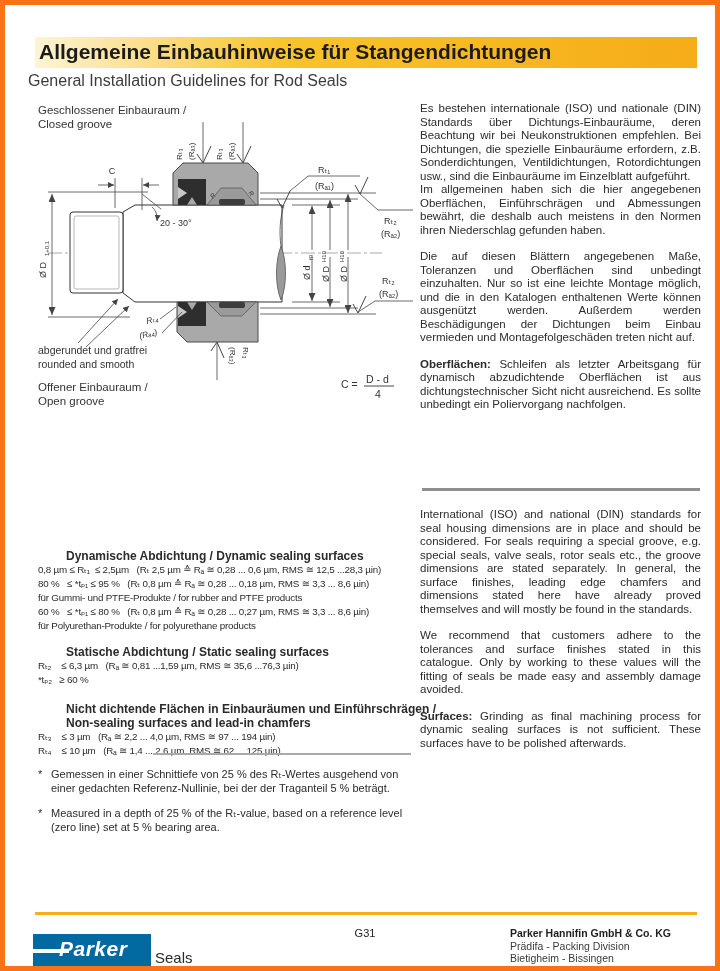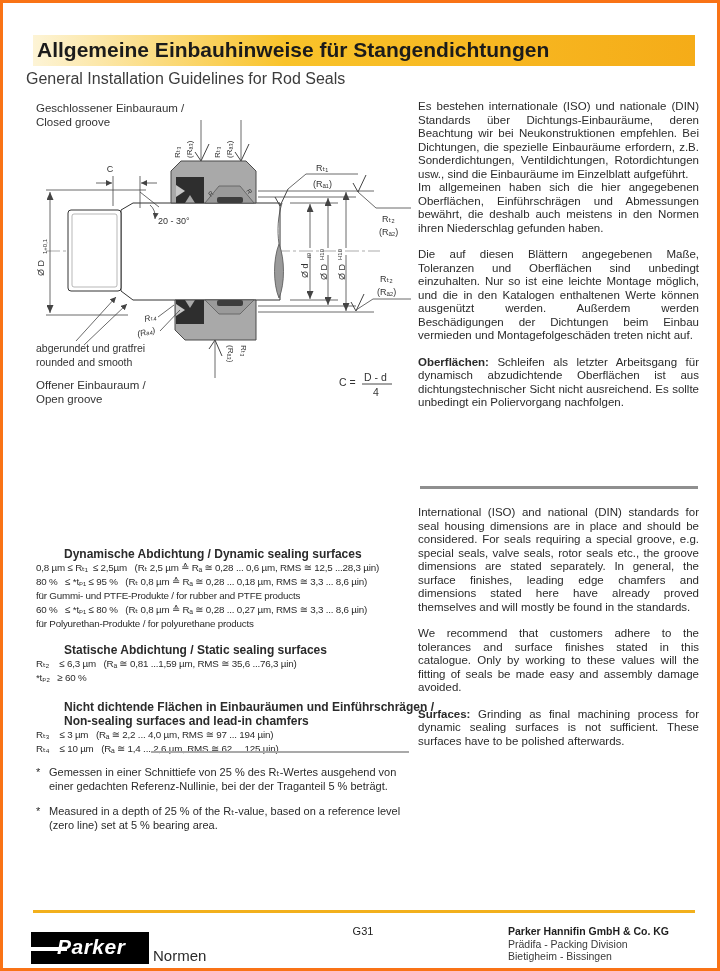--- a/index.html
+++ b/index.html
@@ -1,39 +1,39 @@
 <!DOCTYPE html>
 <html><head>
 <meta charset="utf-8">
 <style>
   html,body{margin:0;padding:0;background:#e9e9e9;}
   .page{position:relative;width:720px;height:971px;background:#ffffff;margin:0 auto;
         font-family:"Liberation Sans","DejaVu Sans",sans-serif;color:#222;
-        border:3px solid #f97316;box-sizing:border-box;overflow:hidden;}
+        border:5px solid #f97316;box-sizing:border-box;overflow:hidden;}
   .header-bar{position:absolute;left:30px;top:32px;width:662px;height:31px;
         background:linear-gradient(90deg,#fdf4d6 0%,#f9c32a 38%,#f5ac18 100%);}
   .title{position:absolute;left:34px;top:35px;font-size:21px;font-weight:bold;color:#1b1b1b;}
   .subtitle{position:absolute;left:23px;top:67px;font-size:16px;color:#3c3c3c;}
 
   .right-col{position:absolute;left:415px;width:281px;font-size:11.5px;line-height:13.5px;
         text-align:justify;color:#2b2b2b;}
   .right-col p{margin:0;}
   .right-col p.gap{margin-top:13px;}
   .col-divider{position:absolute;left:417px;top:483px;width:278px;height:3px;background:#8f8f8f;}
 
   .specs{position:absolute;left:33px;width:380px;color:#2b2b2b;}
   .spec-title{font-weight:bold;font-size:12px;line-height:14px;white-space:pre;margin-left:28px;}
   .spec-line{font-size:9.8px;line-height:14px;letter-spacing:-0.2px;white-space:pre;}
   .fn-divider{position:absolute;left:148px;top:748px;width:258px;height:2px;background:#a9a9a9;}
   .footnote{position:absolute;left:33px;width:376px;display:flex;gap:7px;
         font-size:11px;line-height:14px;color:#2b2b2b;}
   .footnote .mark{flex:0 0 6px;}
 
   .footer-rule{position:absolute;left:30px;top:907px;width:662px;height:3px;background:#f2b01c;}
-  .logo-box{position:absolute;left:28px;top:929px;width:118px;height:32px;background:#000000;}
+  .logo-box{position:absolute;left:28px;top:929px;width:118px;height:32px;background:#0369a1;}
   .logo-dash{position:absolute;left:-2px;top:15px;width:38px;height:4px;background:#ffffff;}
   .logo-text{position:absolute;left:26px;top:3px;color:#ffffff;font-size:21px;font-weight:bold;
         font-style:italic;letter-spacing:0.5px;}
   .logo-seals{position:absolute;left:150px;top:944px;font-size:15px;color:#2b2b2b;}
   .page-num{position:absolute;left:330px;top:922px;width:60px;text-align:center;font-size:11px;color:#222;}
   .footer-right{position:absolute;left:505px;top:922px;width:190px;font-size:10.5px;line-height:12.5px;color:#3a3a3a;}
   .fr-company{font-weight:bold;color:#1e1e1e;}
 
   svg text{fill:#333;}
   .t12{font-size:11.5px;} .t10{font-size:10.5px;} .t9{font-size:9px;}
@@ -221,21 +221,21 @@
     <p><b></b><span>International (ISO) and national (DIN) standards for seal housing dimensions are in place and should be considered. For seals requiring a special groove, e.g. special seals, valve seals, rotor seals etc., the groove dimensions are stated separately. In general, the surface finishes, leading edge chamfers and dimensions stated here have already proved themselves and will mostly be found in the standards.</span></p>
     <p class="gap"><b></b><span>We recommend that customers adhere to the tolerances and surface finishes stated in this catalogue. Only by working to these values will the fitting of seals be made easy and assembly damage avoided.</span></p>
     <p class="gap"><b>Surfaces:</b> <span>Grinding as final machining process for dynamic sealing surfaces is not sufficient. These surfaces have to be polished afterwards.</span></p>
   </div>
 
   <div class="footer-rule"></div>
   <div class="logo-box">
     <div class="logo-dash"></div>
     <span class="logo-text">Parker</span>
   </div>
-  <span class="logo-seals">Normen</span>
+  <span class="logo-seals">Seals</span>
   <div class="page-num">G31</div>
   <div class="footer-right">
     <div class="fr-company">Parker Hannifin GmbH &amp; Co. KG</div>
     <div class="fr-line">Prädifa - Packing Division</div>
     <div class="fr-line">Bietigheim - Bissingen</div>
   </div>
 
 </div>
 
 </body></html>

